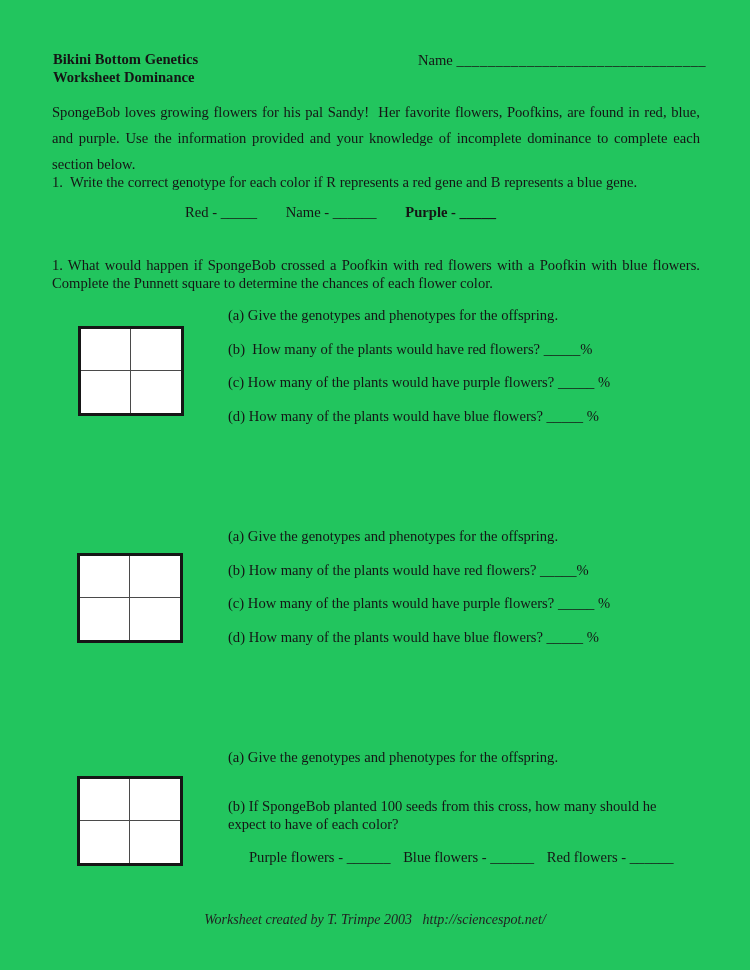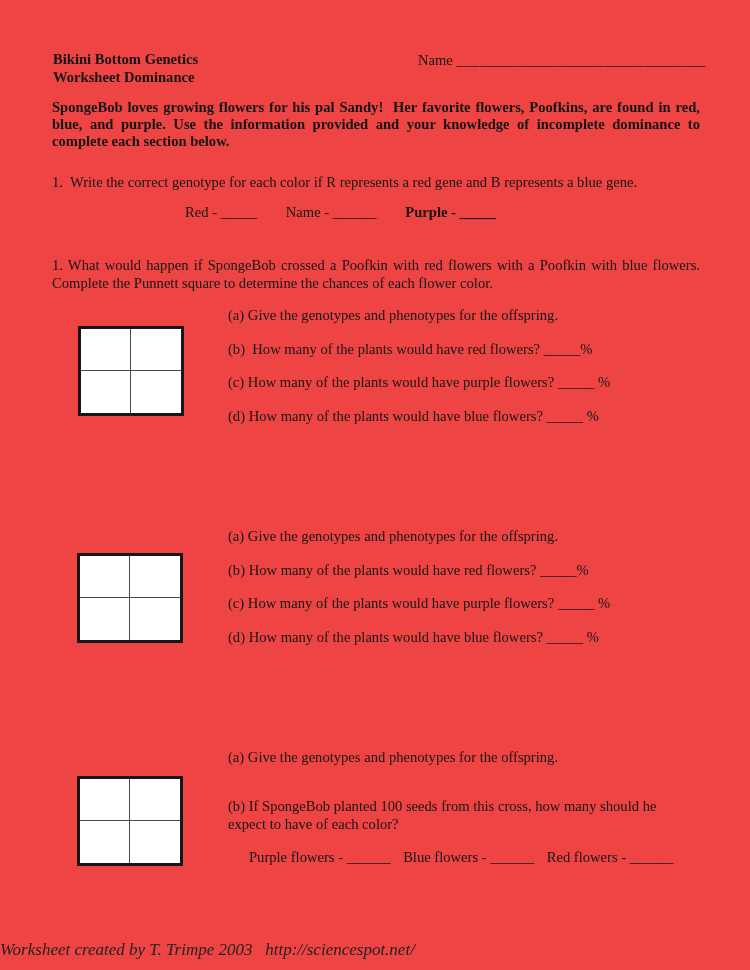--- a/index.html
+++ b/index.html
@@ -1,30 +1,30 @@
 <!DOCTYPE html>
 <html><head>
 <meta charset="utf-8">
 <style>
   html,body { margin:0; padding:0; background:#ffffff; }
   .page {
     position:relative;
     width:750px; height:970px;
-    background:#ef4444;
+    background:#22c55e;
     font-family:"Liberation Serif","DejaVu Serif",serif;
     font-size:14.6px;
     color:#151515;
     overflow:hidden;
   }
   .hdr-left { position:absolute; left:53px; top:51px; font-weight:bold; line-height:17.5px; }
   .name-line { position:absolute; left:418px; top:52px; white-space:nowrap; }
   .name-line .blank { letter-spacing:0.5px; }
   .intro {
     position:absolute; left:52px; top:99px; width:648px;
-    font-weight:bold; text-align:justify; line-height:17px;
+    font-weight:normal; text-align:justify; line-height:26px;
   }
   .qtext { position:absolute; left:52px; width:648px; text-align:justify; line-height:18px; }
   .q1-text { top:173px; }
   .q2-text { top:256px; }
   .q3-text { top:475px; }
   .q4-text { top:695px; text-indent:5px; }
   .q1-blanks { position:absolute; left:185px; top:204px; white-space:nowrap; }
   .q1-blanks span { margin-right:25px; }
   .q1-blanks span:last-child { margin-right:0;font-weight:bold; }
 
@@ -50,22 +50,22 @@
   .subs-q2 { top:306px; }
   .subs-q3 { top:527px; }
   .subs .sub { height:18px; line-height:18px; margin-bottom:15.5px; white-space:nowrap; }
   .q4-sub-a { position:absolute; left:228px; top:748px; white-space:nowrap; line-height:18px; }
   .q4-sub-b { position:absolute; left:228px; top:797px; width:452px; line-height:18px; }
   .q4-blanks { position:absolute; left:249px; top:849px; white-space:nowrap; }
   .q4-blanks span { margin-right:9px; }
   .q4-blanks span:last-child { margin-right:16px; }
 
   .footer {
-    position:absolute; left:0; top:940px; width:750px;
-    font-style:italic; font-size:17px; color:#222;
+    position:absolute; left:0; top:912px; width:750px;
+    text-align:center; font-style:italic; font-size:14px; color:#222;
   }
 </style>
 </head>
 <body>
 
 <div class="page">
 
   <div class="hdr-left">
     <div>Bikini Bottom Genetics</div>
     <div>Worksheet Dominance</div>

